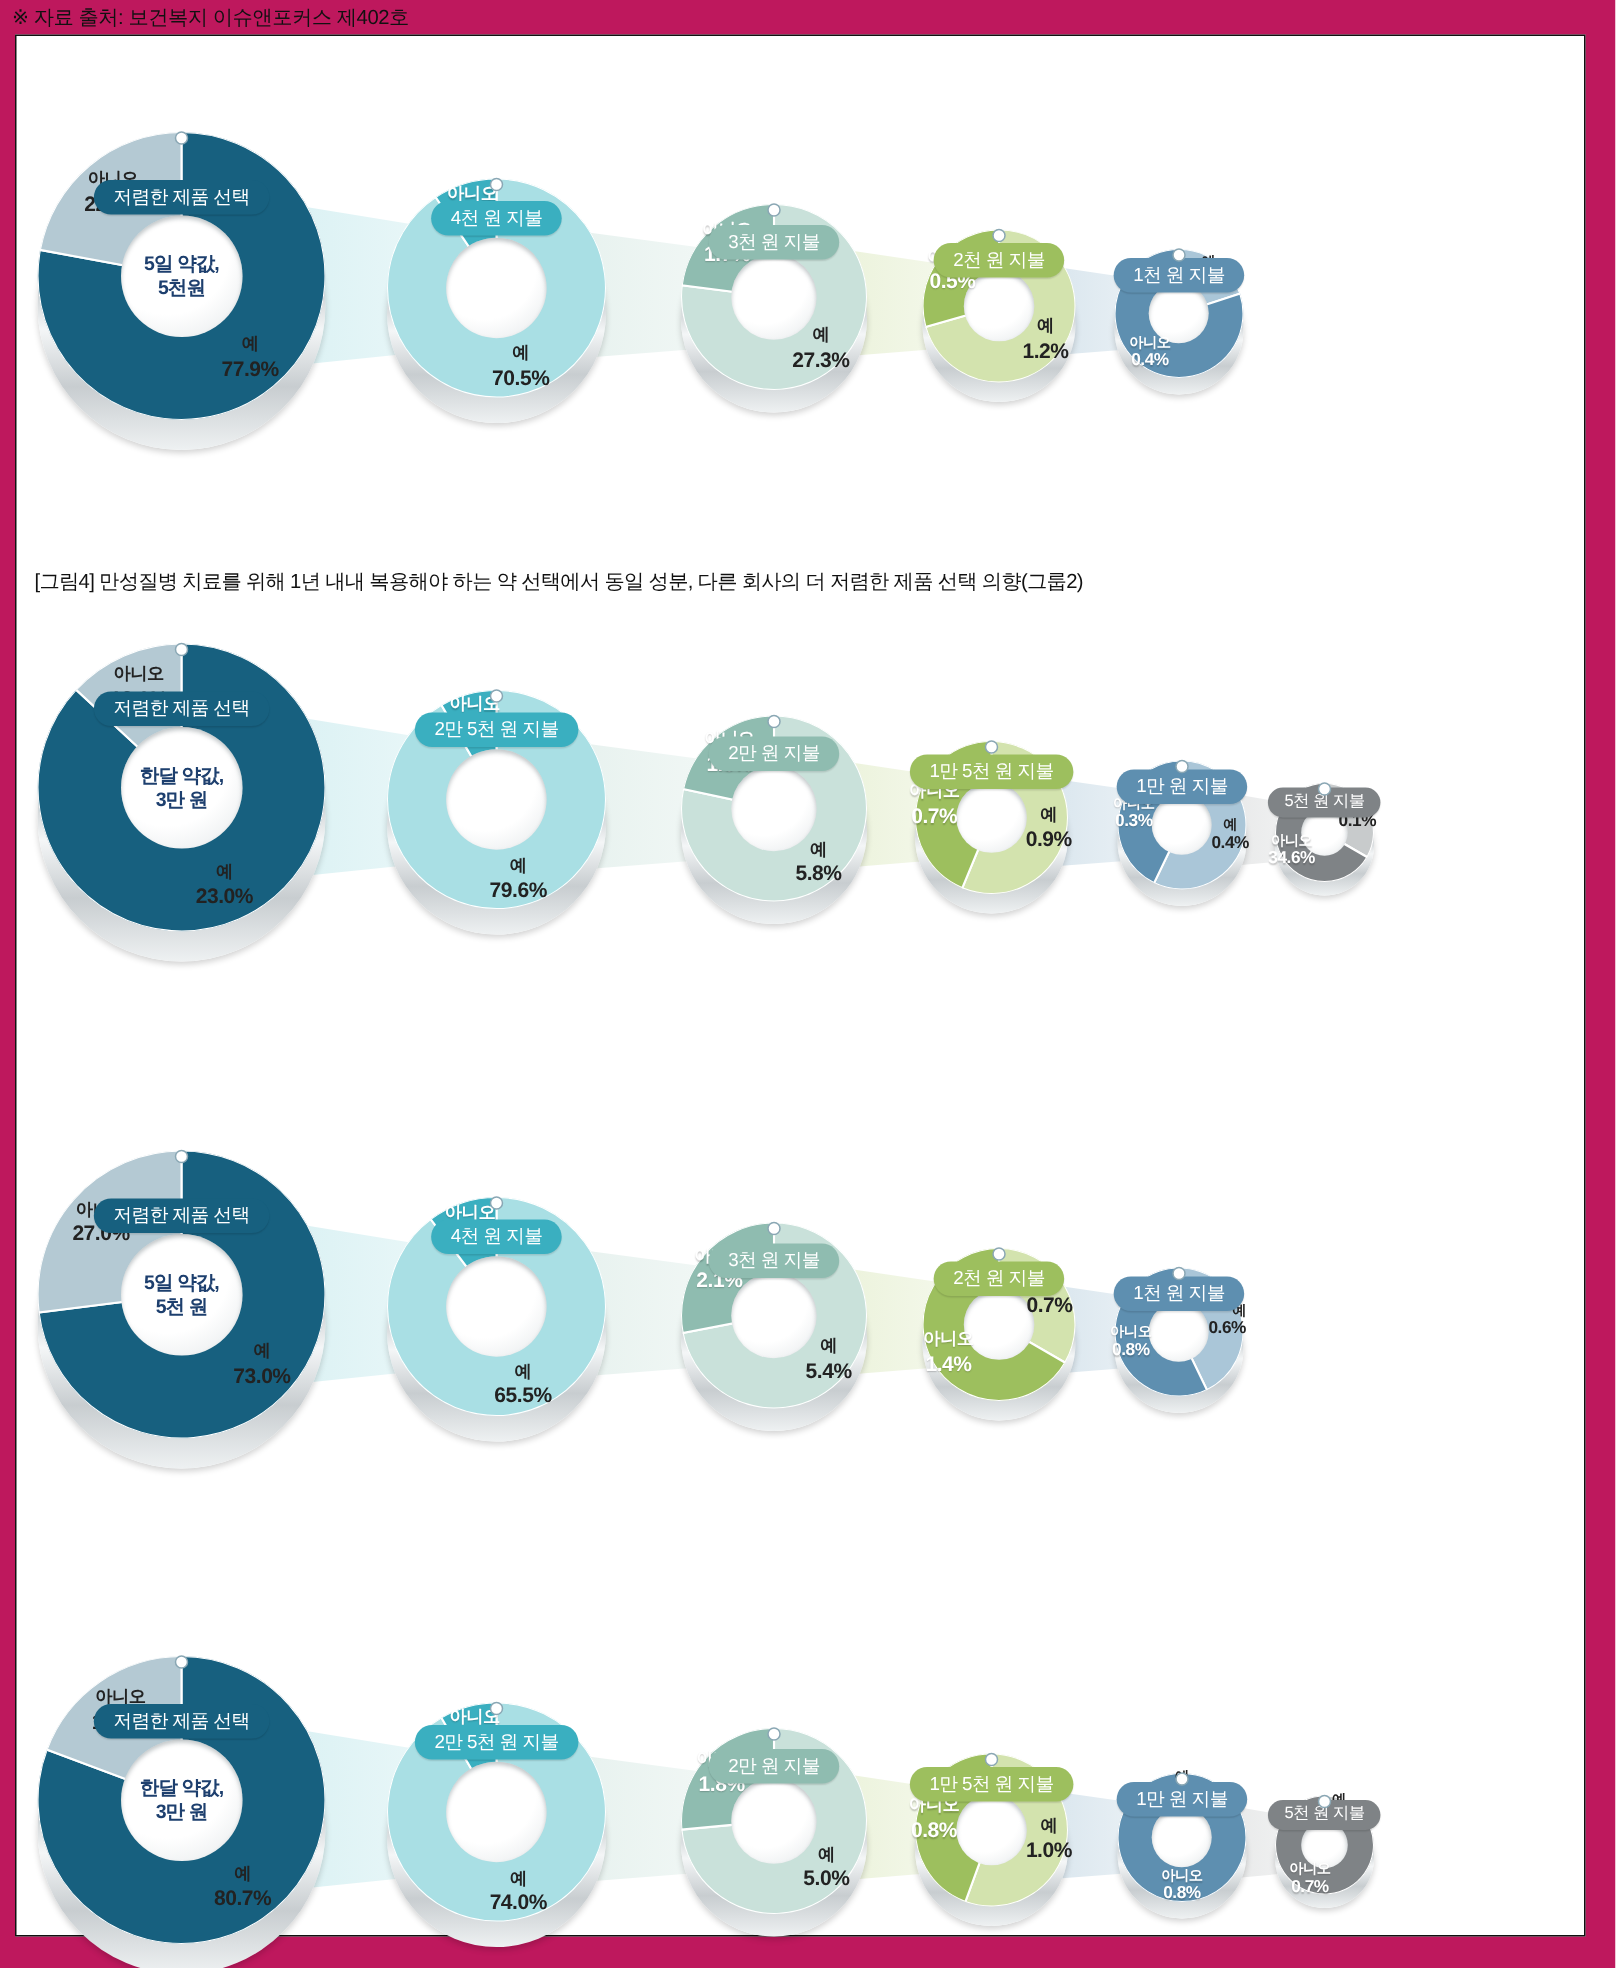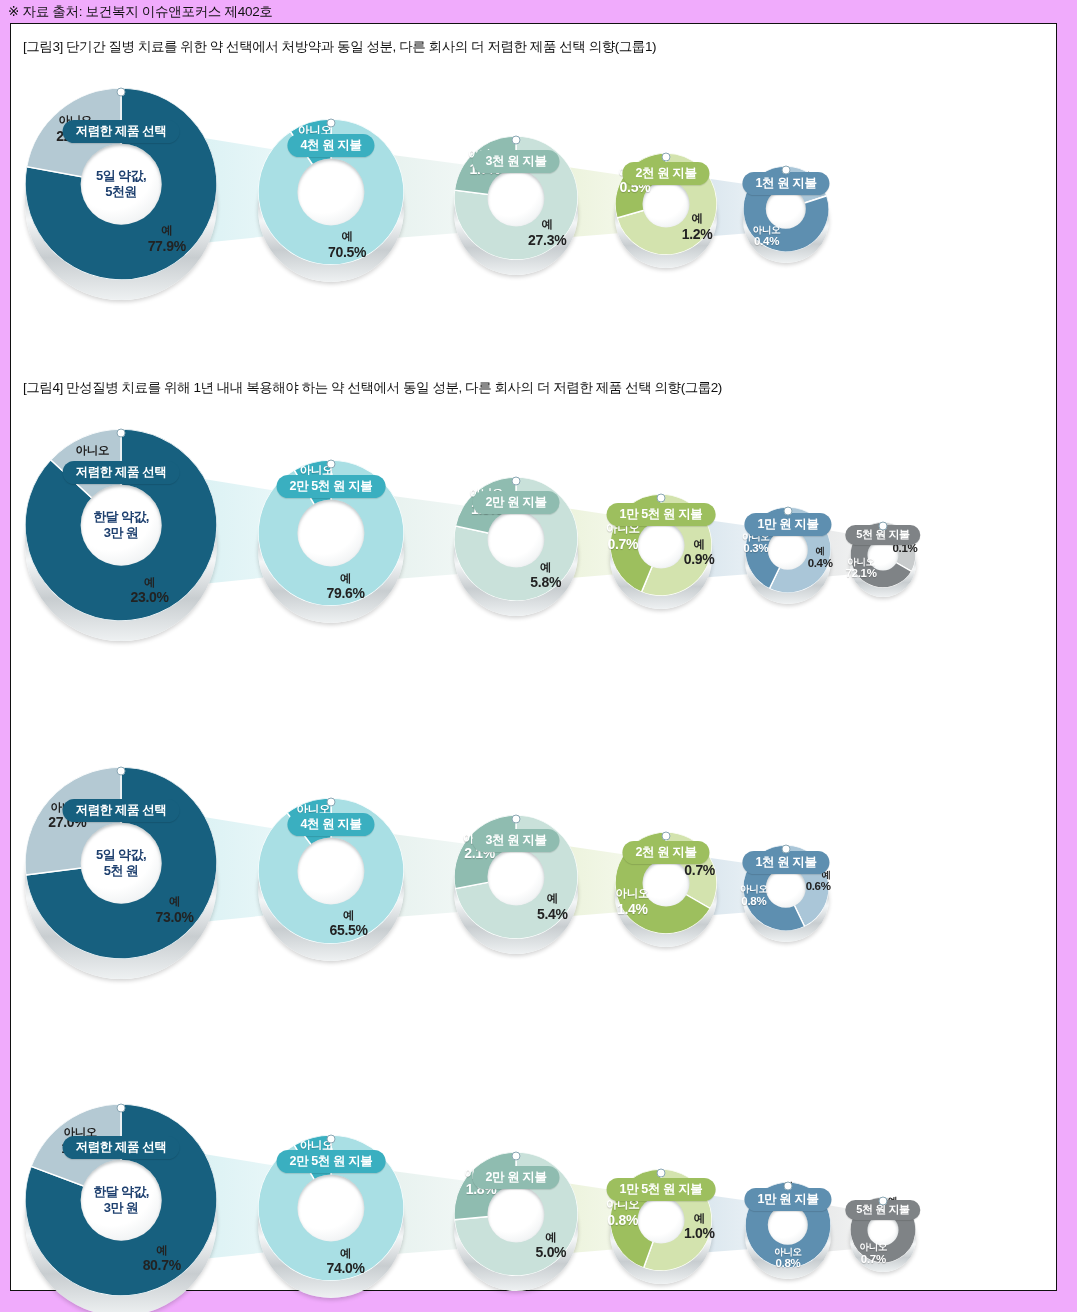--- a/index.html
+++ b/index.html
@@ -4,21 +4,21 @@
 <style>
   * { box-sizing: border-box; }
   html, body {
     margin: 0; padding: 0;
     background: #ffffff;
     font-family: "Liberation Sans", "DejaVu Sans", sans-serif;
   }
   .page {
     width: 1077px; height: 1312px;
     position: relative;
-    background: #f0abfc;
+    background: #be185d;
     overflow: hidden;
   }
   .source-line {
     position: absolute;
     left: 8px; top: 3px;
     font-size: 13.5px;
     color: #111;
     letter-spacing: -0.3px;
     white-space: nowrap;
   }
@@ -55,21 +55,21 @@
   }
 
   
   .pill {
     position: absolute;
     z-index: 6;
     transform: translateX(-50%);
     border-radius: 999px;
     color: #ffffff;
     font-size: 12.5px;
-    font-weight: bold;
+    font-weight: normal;
     letter-spacing: -0.4px;
     white-space: nowrap;
     padding: 4px 13px 5px 13px;
     text-align: center;
     line-height: 1.15;
     box-shadow: 0 1px 1px rgba(0,0,0,.12);
   }
   .leader {
     position: absolute;
     z-index: 5;
@@ -143,21 +143,20 @@
 </head>
 <body>
 
 <div class="page">
 
   <div class="source-line">※ 자료 출처: 보건복지 이슈앤포커스 제402호</div>
 
   <div class="outer-frame">
     <div id="panels">
         <div class="panel" style="top: 14px; height: 300px;">
-          <div class="panel-title">[그림3] 단기간 질병 치료를 위한 약 선택에서 처방약과 동일 성분, 다른 회사의 더 저렴한 제품 선택 의향(그룹1)</div>
           <div class="plot">
             <svg class="ribbon" width="1045" height="260">
               <defs>
                 <linearGradient id="g-fig3-0" x1="0" x2="1">
                   <stop offset="0" stop-color="#a9dfe4" stop-opacity="0.55"></stop>
                   <stop offset="1" stop-color="#a9dfe4" stop-opacity="0.05"></stop>
                 </linearGradient>
                 <linearGradient id="g-fig3-1" x1="0" x2="1">
                   <stop offset="0" stop-color="#c9e1da" stop-opacity="0.55"></stop>
                   <stop offset="1" stop-color="#c9e1da" stop-opacity="0.05"></stop>
@@ -408,21 +407,21 @@
                 <path d="M 33 33 L 33 0 A 33 33 0 0 1 61.578838324886476 49.49999999999999 Z" fill="#c8cbcc" stroke="#ffffff" stroke-width="1.4"></path>
                 <path d="M 33 33 L 61.578838324886476 49.49999999999999 A 33 33 0 1 1 32.99999999999999 0 Z" fill="#7f8386" stroke="#ffffff" stroke-width="1.4"></path>
               </svg>
               <div class="donut-hole" style="width: 31.02px; height: 31.02px; left: 33px; top: 33px;"></div>
               <div class="seg-label light sm" style="left: 54.9143px; top: 20.3478px;">
                 <span class="k">예</span>
                 <span class="v">0.1%</span>
               </div>
               <div class="seg-label dark sm" style="left: 11.0857px; top: 45.6522px;">
                 <span class="k">아니오</span>
-                <span class="v">72.1%</span>
+                <span class="v">34.6%</span>
               </div>
             </div>
             <div class="leader" style="left: 871px; top: 144px; height: 0px;"></div>
             <div class="leader-dot" style="left: 872px; top: 121px;"></div>
             <div class="pill" style="left: 872px; top: 120px; background: rgb(127, 131, 134); font-size: 11px; padding: 3px 11px 4px;">5천 원 지불</div>
           </div>
         </div>
         <div class="panel" style="top: 693px; height: 300px;">
           <div class="plot">
             <svg class="ribbon" width="1045" height="260">

